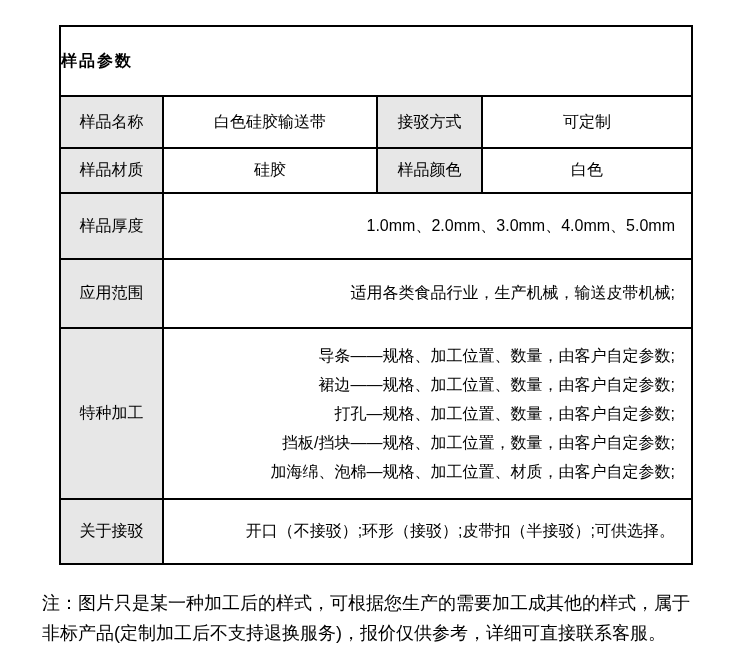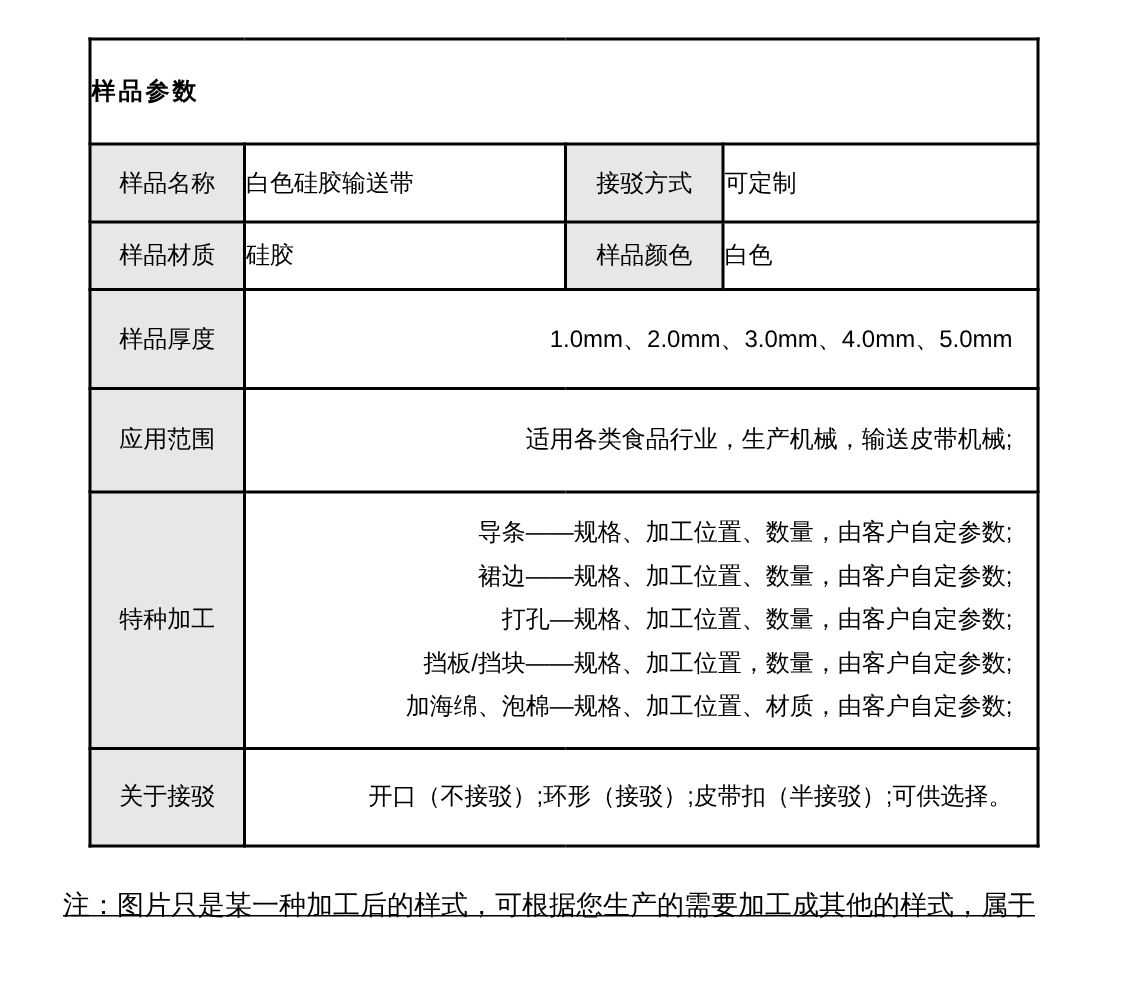--- a/index.html
+++ b/index.html
@@ -28,21 +28,21 @@
     height: 70px;
     font-size: 27px;
     font-weight: bold;
     letter-spacing: 2px;
     background: #fff;
   }
   td.label {
     background: #e7e7e7;
     text-align: center;
   }
-  td.center { text-align: left; }
+  td.center { text-align: center; }
   td.left   { text-align: right; padding-left: 17px; padding-right: 16px; }
 
   tr.row-short  td { height: 52px; margin-top: 21px; }
   tr.row-short2 td { height: 45px; }
   tr.row-thick  td { height: 66px; }
   tr.row-app    td { height: 69px; }
   tr.row-spec   td { height: 171px; }
   tr.row-joint  td { height: 65px; }
 
   td.thickness-value { font-size: 17px; }
@@ -55,21 +55,20 @@
     white-space: nowrap;
   }
 
   .note {
     position: absolute;
     left: 42px; top: 588px;
     width: 690px;
     font-size: 18px;
     line-height: 30px;
     color: #000;
-    text-decoration: underline;
   }
 </style>
 </head>
 <body>
 
 <div class="page">
 
   <table class="spec-table">
     <colgroup>
       <col style="width:103px">
@@ -120,15 +119,16 @@
 
     <tr class="row-joint">
       <td class="label">关于接驳</td>
       <td colspan="3" class="left joint-value">开口（不接驳）;环形（接驳）;皮带扣（半接驳）;可供选择。</td>
     </tr>
   </tbody>
     </table>
 
   <div class="note">
     <div>注：图片只是某一种加工后的样式，可根据您生产的需要加工成其他的样式，属于</div>
+    <div>非标产品(定制加工后不支持退换服务)，报价仅供参考，详细可直接联系客服。</div>
   </div>
 
 </div>
 
 </body></html>

